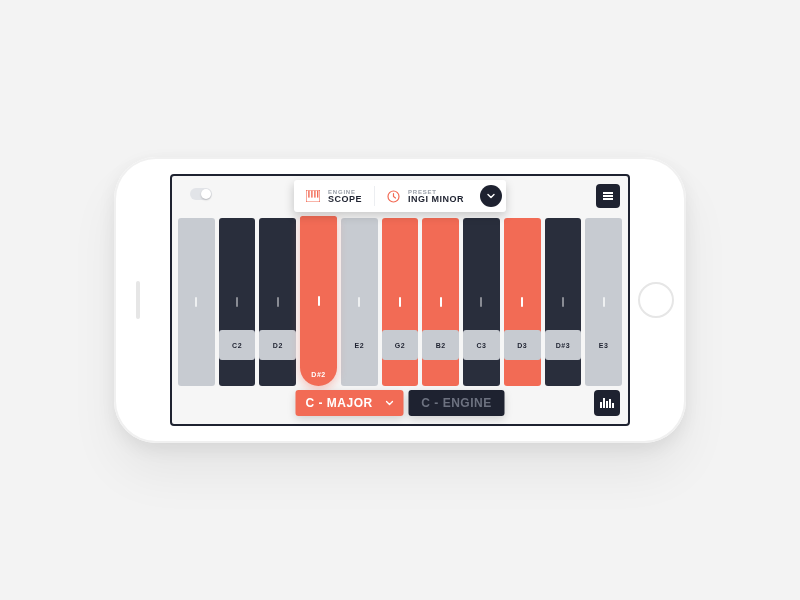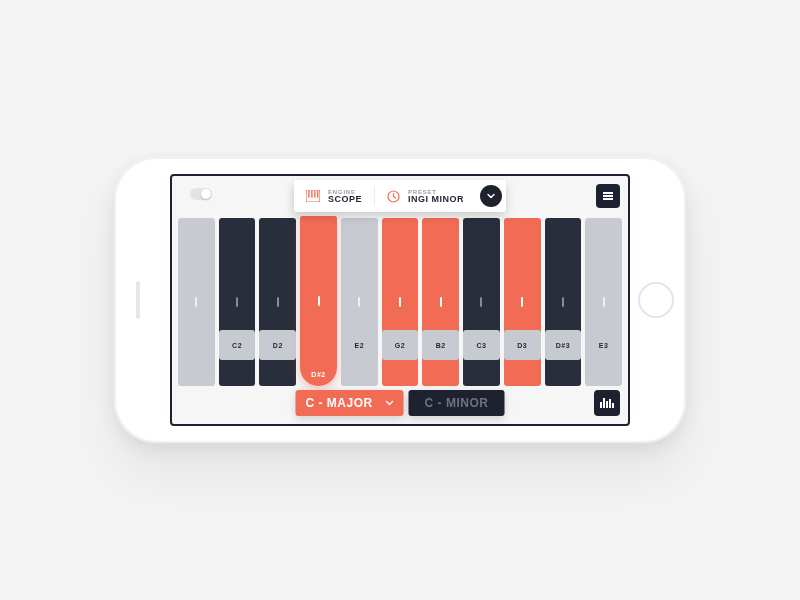--- a/index.html
+++ b/index.html
@@ -292,21 +292,21 @@
     </div>
 
     <div class="scales">
       <div class="scale active">
         <span>C - MAJOR</span>
         <svg width="8" height="8" viewBox="0 0 8 8">
             <path d="M1 2.5 L4 5.5 L7 2.5" stroke="#fff" stroke-width="1.4" fill="none" stroke-linecap="round" stroke-linejoin="round"></path>
           </svg>
       </div>
       <div class="scale inactive">
-        <span>C - MINOR</span>
+        <span>C - ENGINE</span>
       </div>
     </div>
 
     <div class="fx-btn">
       <div class="bars">
         <span></span>
           <span></span>
           <span></span>
           <span></span>
           <span></span>

